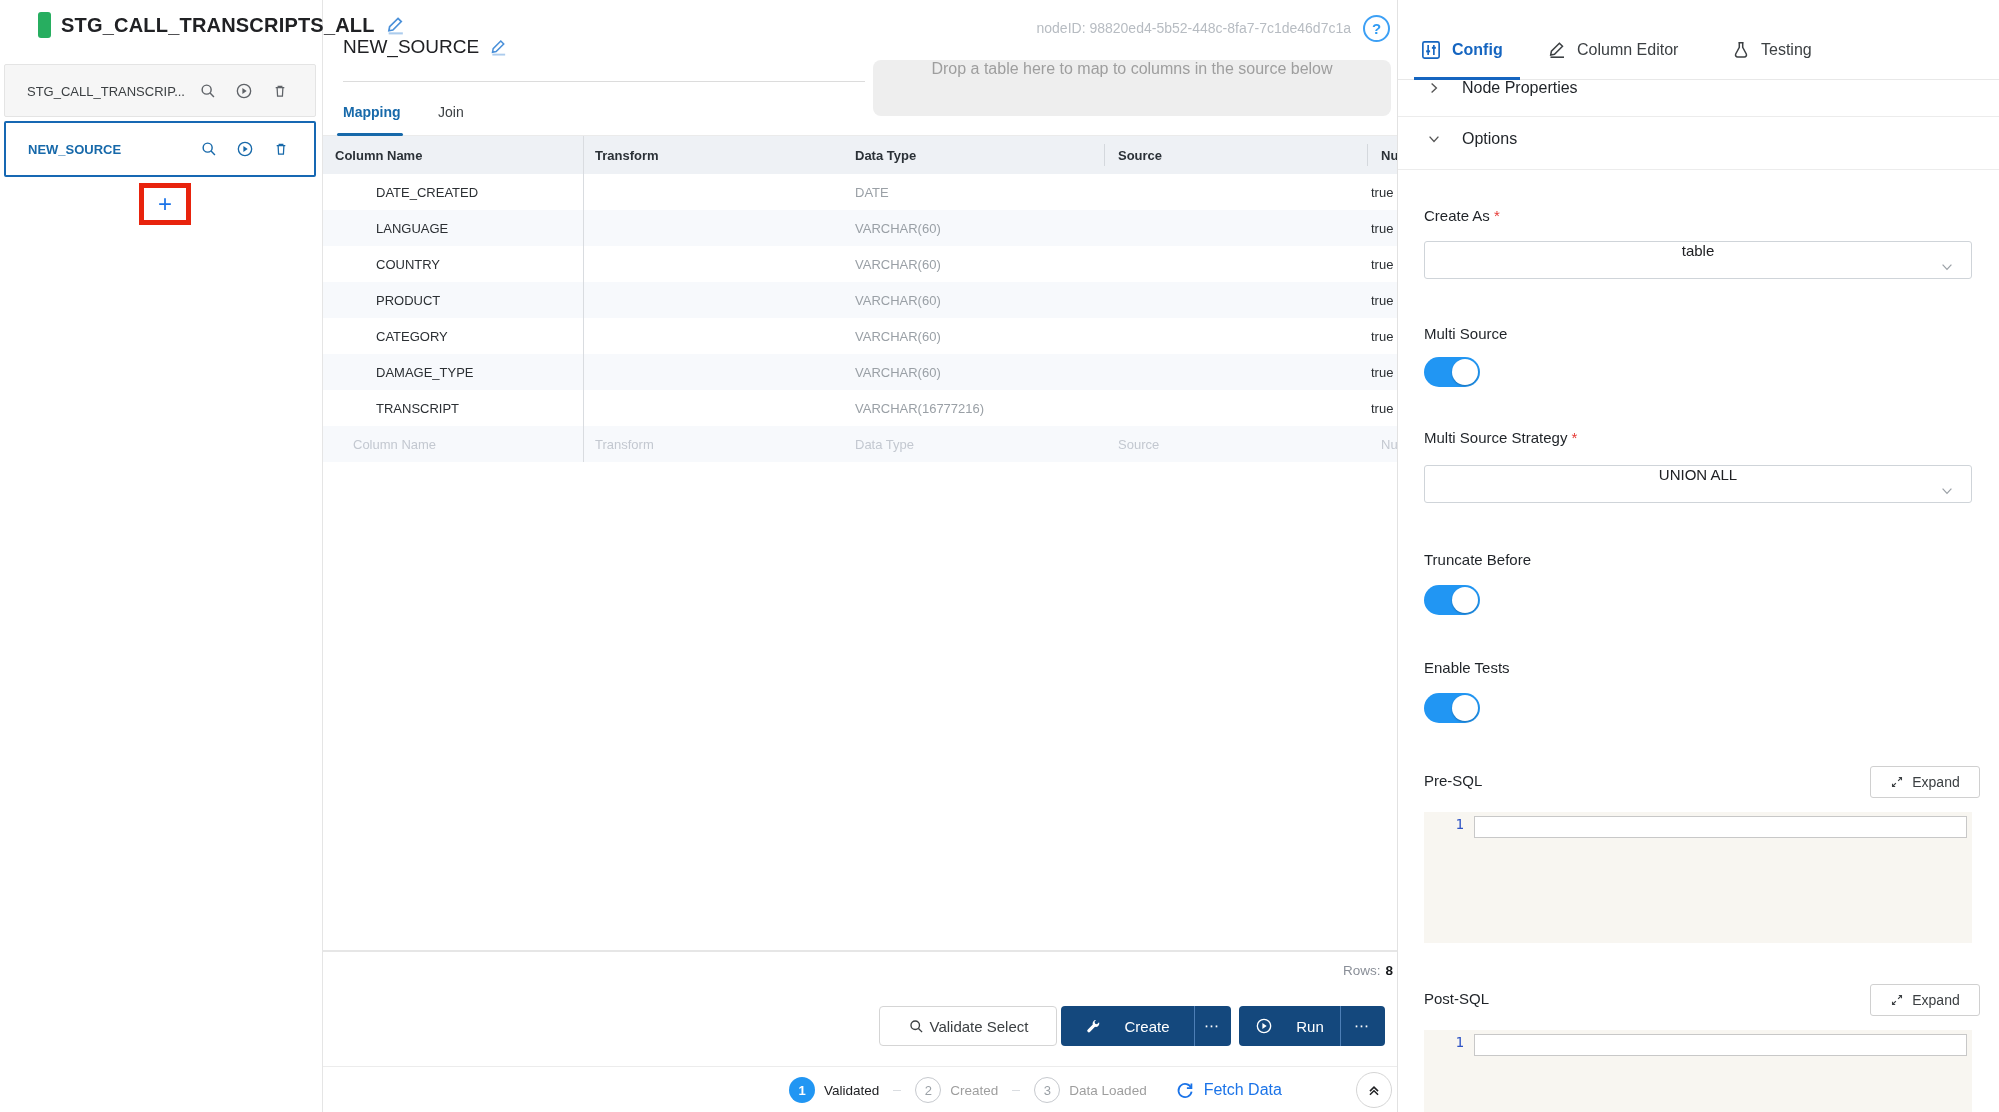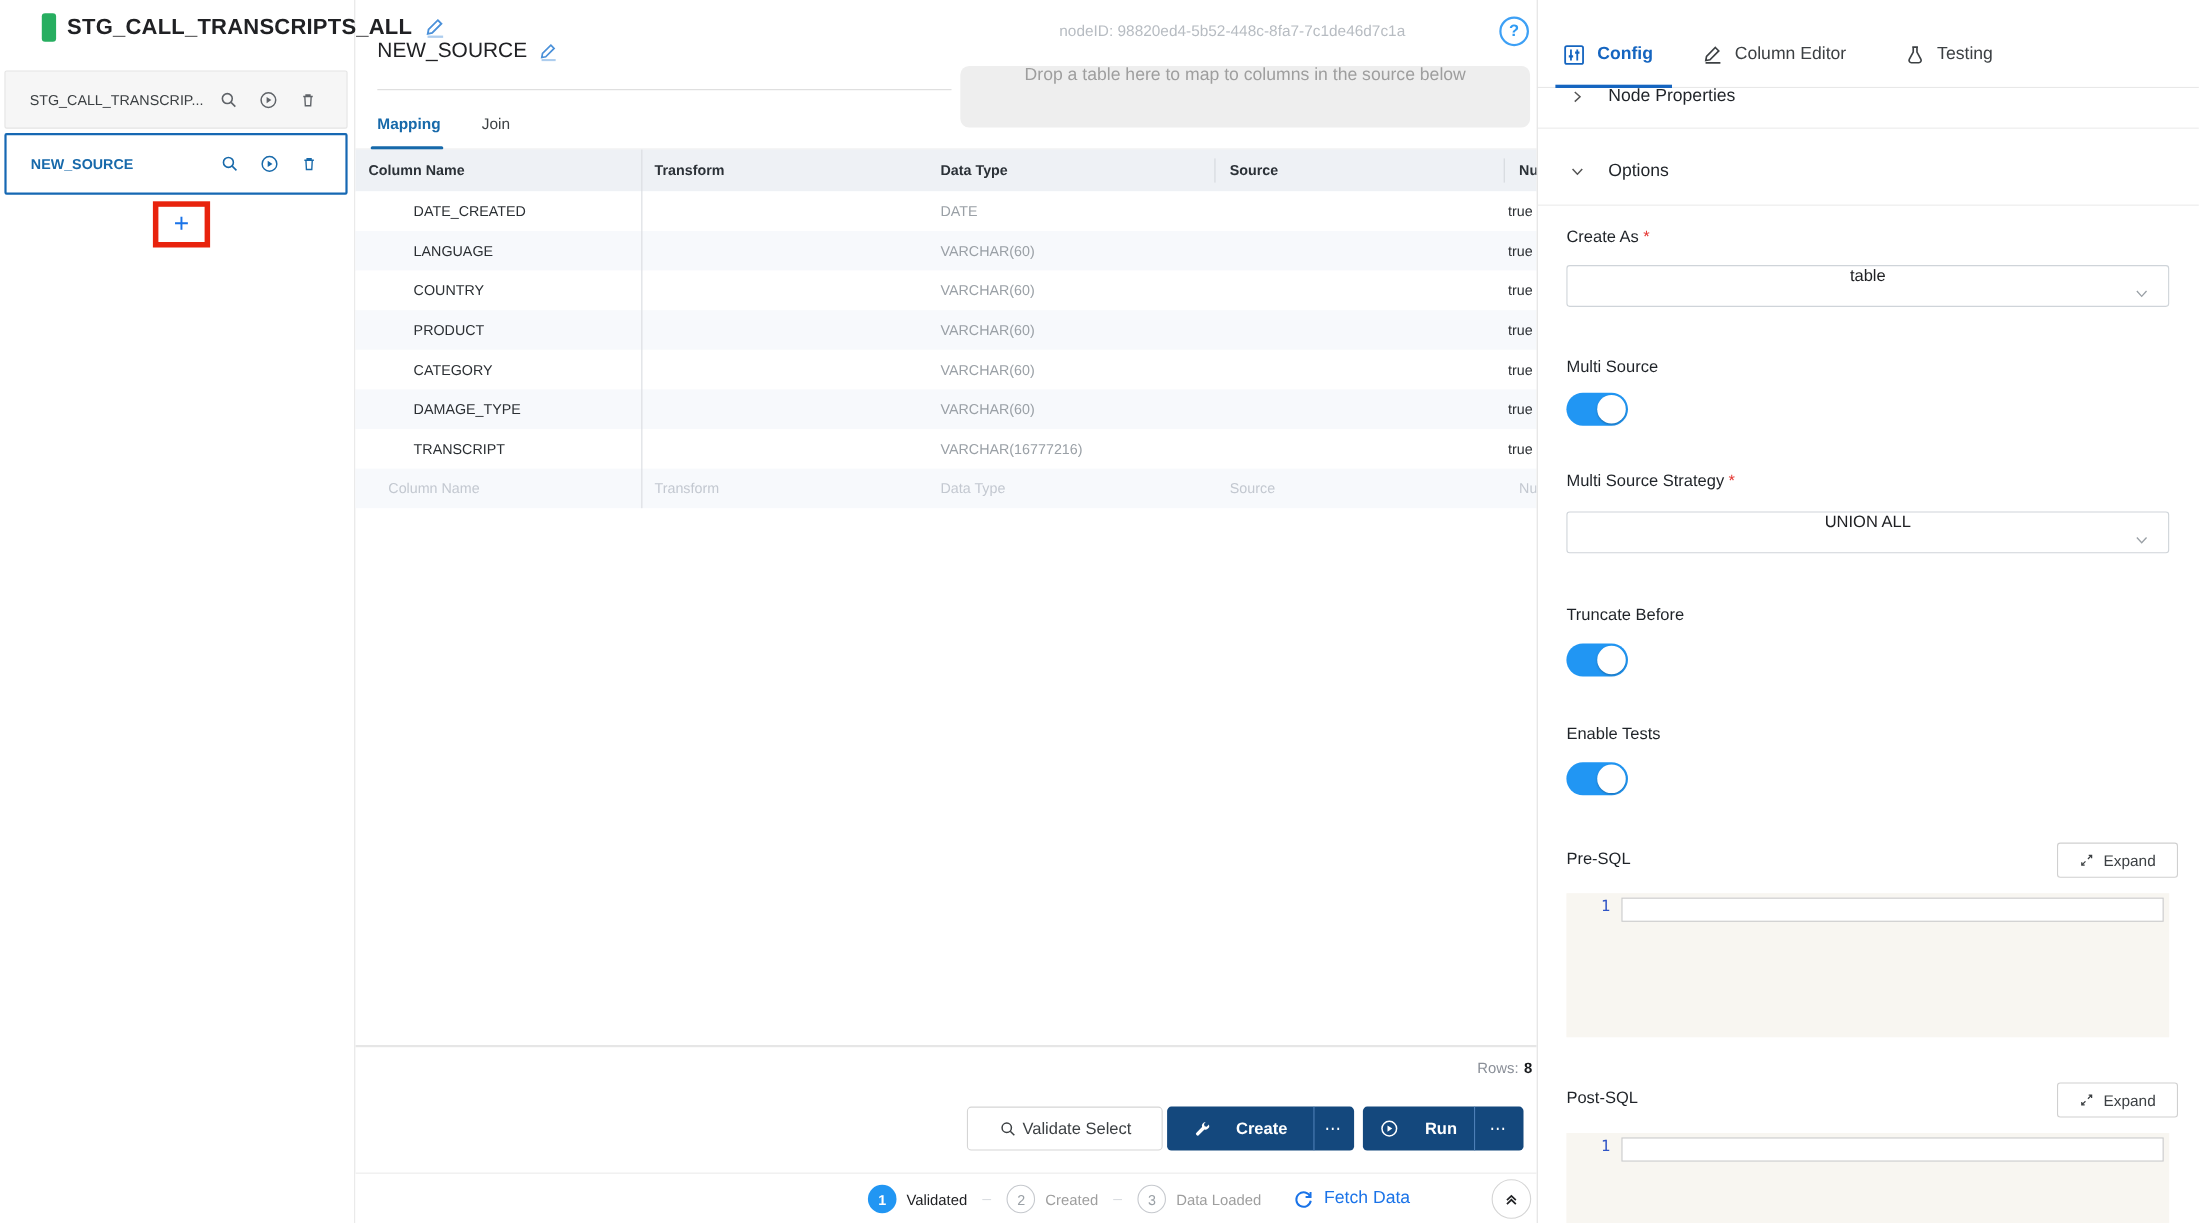--- a/index.html
+++ b/index.html
@@ -28,21 +28,21 @@
   .ic.i1 { left:194px; } .ic.i2 { left:230px; } .ic.i3 { left:266px; }
 
   .plus-annot { position:absolute; left:139px; top:183px; width:52px; height:42px; border:5px solid #e8230d; background:#fff; display:flex; align-items:center; justify-content:center; }
   .plus-glyph { color:#1a73e8; font-size:24px; font-weight:400; line-height:1; }
 
   
   .center { position:absolute; left:322px; top:0; width:1075px; height:1112px; background:#fff; border-left:1px solid #e5e5e5; overflow:hidden; }
   .src-title { position:absolute; left:20px; top:36px; display:flex; align-items:center; gap:10px; }
   .src-title .t { font-size:19px; font-weight:500; color:#202124; }
   .src-hr { position:absolute; left:20px; top:81px; width:522px; height:1px; background:#dcdcdc; }
-  .node-id { position:absolute; top:20px; left:640px; width:388px; text-align:left; font-size:14px; color:#b7bcc2; }
+  .node-id { position:absolute; top:20px; left:640px; width:388px; text-align:right; font-size:14px; color:#b7bcc2; }
   .help-circ { position:absolute; left:1040px; top:15px; width:27px; height:27px; border:2px solid #3da0f5; border-radius:50%; color:#2f9bf4; font-size:15px; font-weight:700; display:flex; align-items:center; justify-content:center; }
 
   .dropzone { position:absolute; left:550px; top:60px; width:518px; height:56px; background:#eeeeee; border-radius:8px; display:flex; justify-content:center; }
   .dropzone span { font-size:16px; color:#9e9e9e; }
 
   .tabs { position:absolute; left:0; top:104px; width:1075px; height:32px; border-bottom:1px solid #ebebeb; }
   .tab { position:absolute; top:0; font-size:14px; color:#3c4043; cursor:default; }
   .tab.mapping { left:20px; color:#1769aa; font-weight:700; }
   .tab.join { left:115px; }
   .tab-underline { position:absolute; left:14px; top:29px; width:66px; height:3px; background:#1769aa; border-radius:2px; }
@@ -63,21 +63,21 @@
 
   .table-bottom { position:absolute; left:0; top:950px; width:1075px; height:2px; background:#e6e6e6; }
   .rows-info { position:absolute; top:963px; left:900px; width:170px; text-align:right; font-size:13.5px; color:#8a8f98; }
   .rows-info b { color:#17191c; font-weight:700; margin-left:5px; }
 
   
   .actions { position:absolute; top:1006px; left:0; width:1075px; height:40px; }
   .btn { position:absolute; top:0; height:40px; border-radius:4px; display:flex; align-items:center; justify-content:center; gap:5px; font-size:15px; cursor:default; }
   .btn-validate { left:556px; width:178px; background:#fff; border:1px solid #d5d5d5; color:#3c4043; font-weight:500; }
   .split { position:absolute; top:0; height:40px; display:flex; border-radius:4px; overflow:hidden; background:#14487d; color:#fff; }
-  .split .main { display:flex; align-items:center; justify-content:center; gap:23px; font-size:15px; font-weight:700; }
+  .split .main { display:flex; align-items:center; justify-content:center; gap:23px; font-size:15px; font-weight:400; }
   .split .more { display:flex; align-items:center; justify-content:center; border-left:1px solid #4d7fb6; font-size:15px; letter-spacing:2px; }
   .split-create { left:738px; width:170px; } .split-create .main{width:133px;} .split-create .more{width:36px;}
   .split-run { left:916px; width:146px; } .split-run .main{width:101px;} .split-run .more{width:44px;}
 
   
   .statusbar { position:absolute; left:0; top:1066px; width:1075px; height:46px; border-top:1px solid #ececec; background:#fff; }
   .steps { position:absolute; left:466px; top:0; height:46px; display:flex; align-items:center; gap:14px; }
   .step { display:flex; align-items:center; gap:9px; }
   .step .circ { width:26px; height:26px; border-radius:50%; display:flex; align-items:center; justify-content:center; font-size:13px; }
   .step.active .circ { background:#2196f3; color:#fff; font-weight:700; }
@@ -92,21 +92,21 @@
   
   .rpanel { position:absolute; left:1397px; top:0; width:602px; height:1112px; background:#fff; border-left:1px solid #e2e2e2; overflow:hidden; }
   .rtabs { position:absolute; left:0; top:0; width:602px; height:60px; border-bottom:1px solid #e8e8e8;margin-top:20px; }
   .rtab { position:absolute; top:0; height:60px; display:flex; align-items:center; gap:10px; font-size:16px; color:#3c4043; }
   .rtab.config { left:22px; color:#1565c0; font-weight:700; }
   .rtab.coled { left:149px; } .rtab.testing { left:333px; }
   .rtab-underline { position:absolute; left:16px; top:57px; width:106px; height:3px; background:#1565c0; }
 
   .sectrow { position:absolute; left:0; width:602px; border-bottom:1px solid #ececec; display:flex; align-items:center; gap:20px; padding-left:28px; font-size:16px; color:#1f2328; font-weight:500; }
   .sect-np { top:60px; height:57px; }
-  .sect-opt { top:126px; height:61px; }
+  .sect-opt { top:109px; height:61px; }
   .sectrow .chev { color:#555; }
 
   .flabel { position:absolute; left:26px; font-size:15px; color:#1f2328; white-space:nowrap; }
   .req { color:#e53935; margin-left:4px; }
   .fselect { position:absolute; left:26px; width:548px; height:38px; border:1px solid #cfd4d9; border-radius:3px; background:#fff; display:flex; align-items:center; padding:0 16px; font-size:15px; color:#202124;flex-direction:column; }
   .fselect .chev-dn { margin-left:auto; color:#9aa0a6; }
 
   .toggle { position:absolute; left:26px; width:56px; height:30px; border-radius:15px; background:#2196f3; }
   .toggle .knob { position:absolute; right:2px; top:2px; width:26px; height:26px; border-radius:50%; background:#fff; box-shadow:0 1px 2px rgba(0,0,0,.25); }
 

